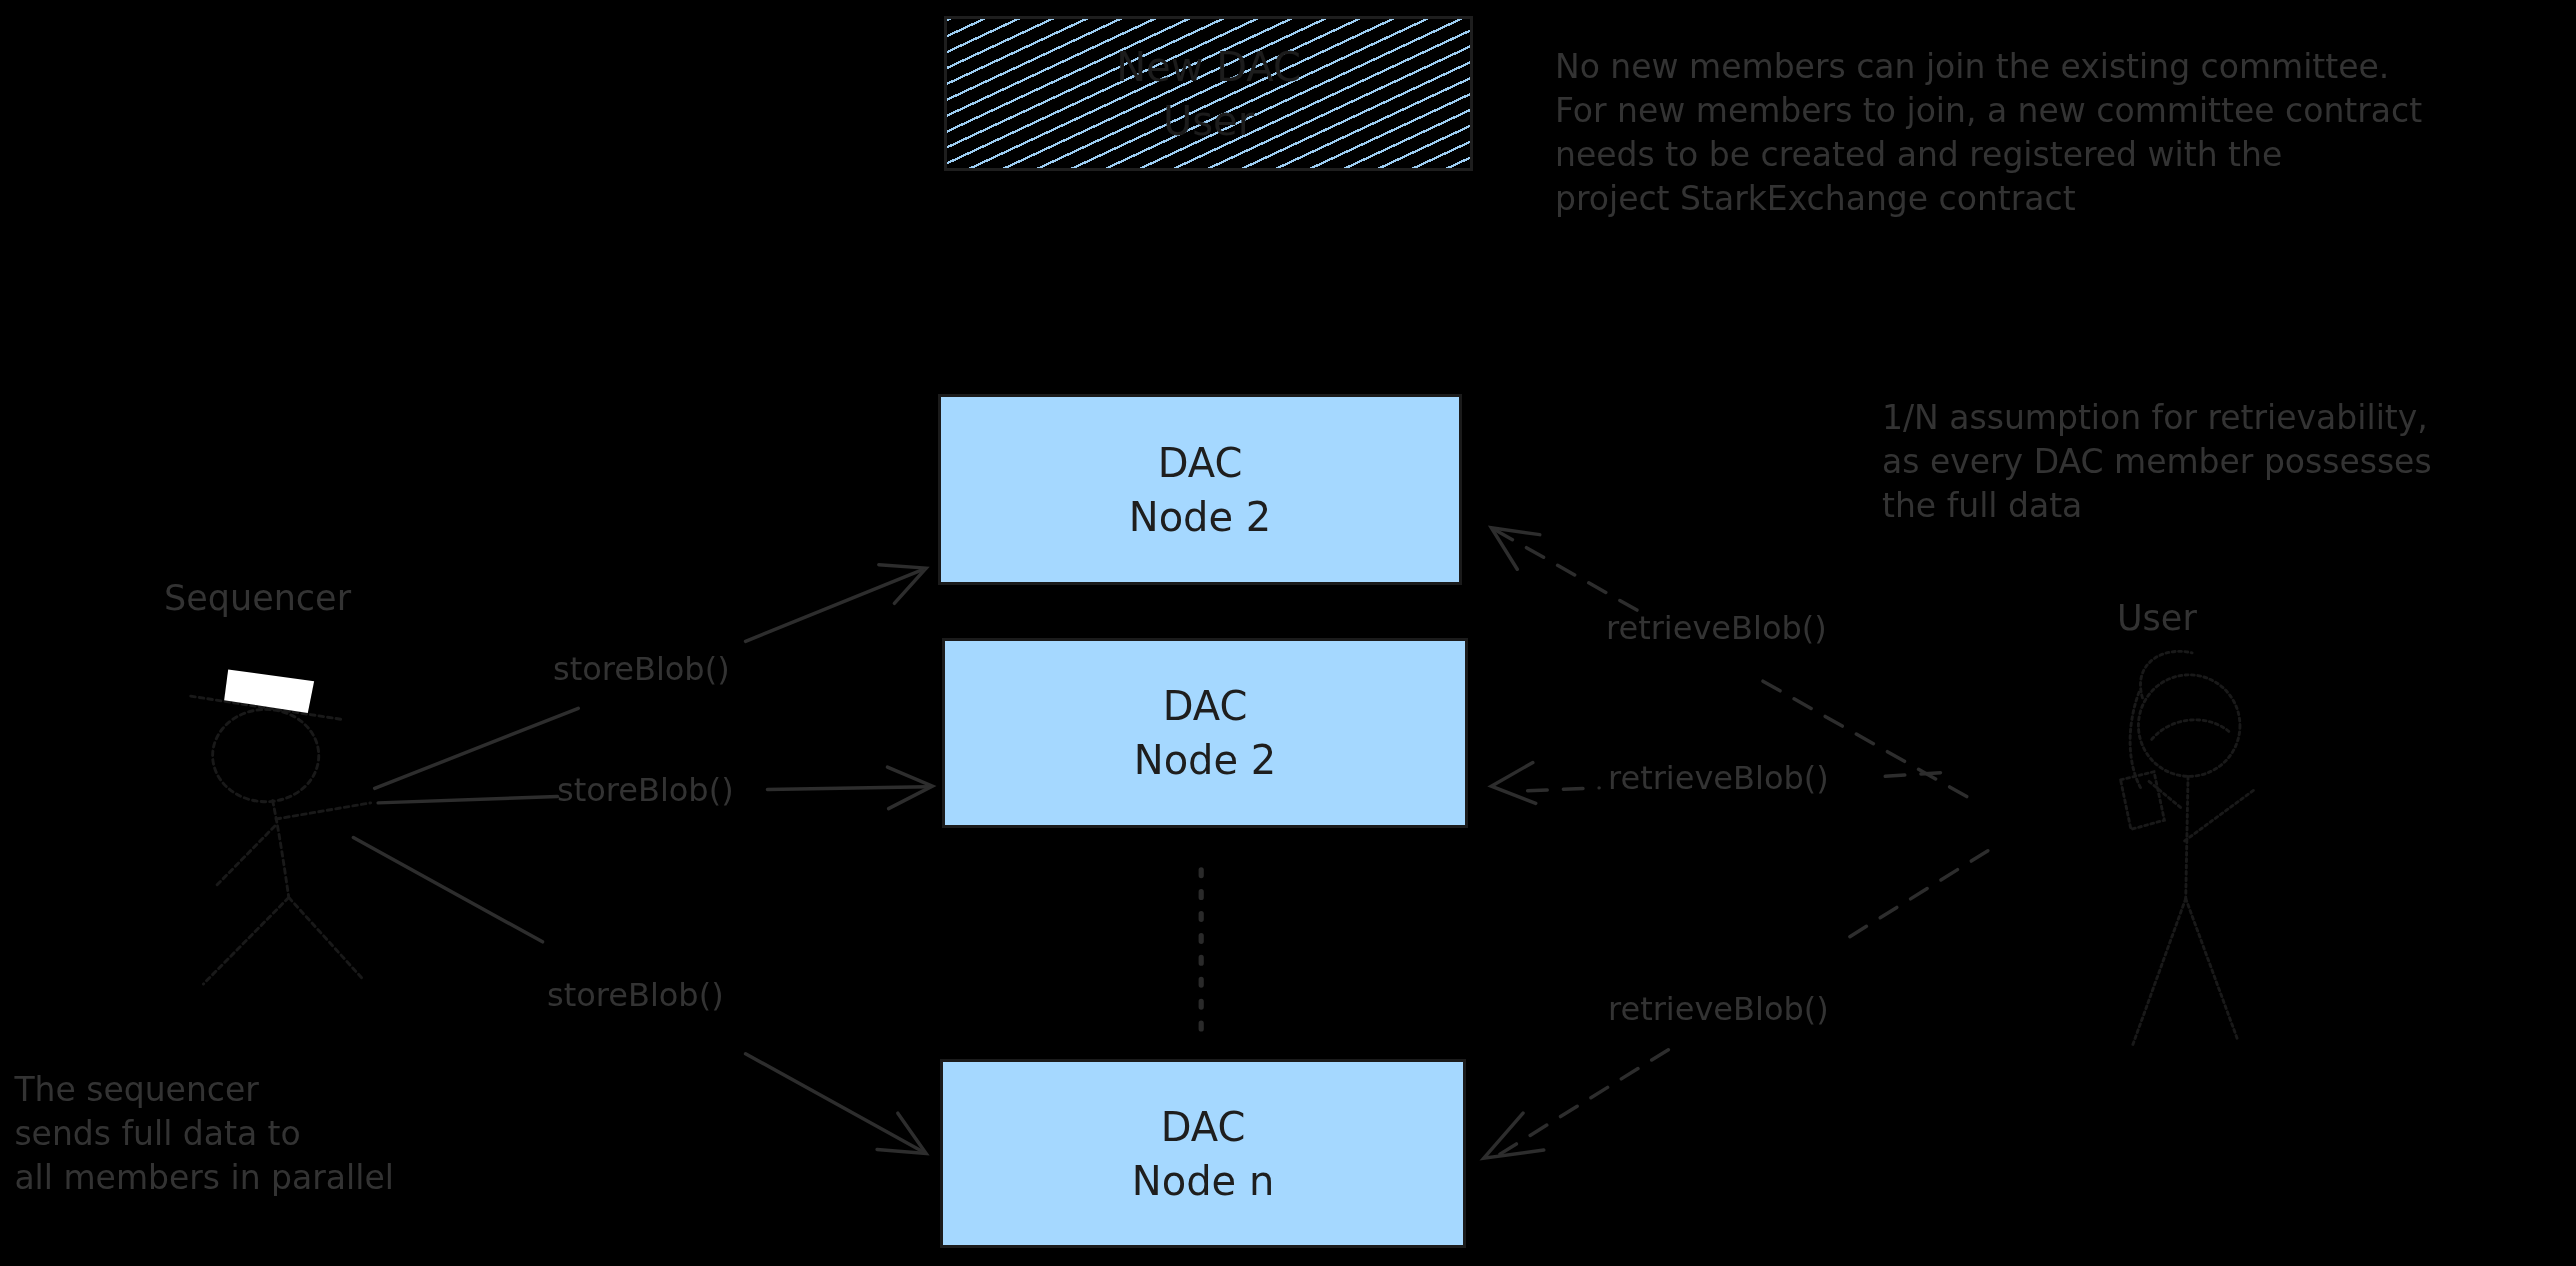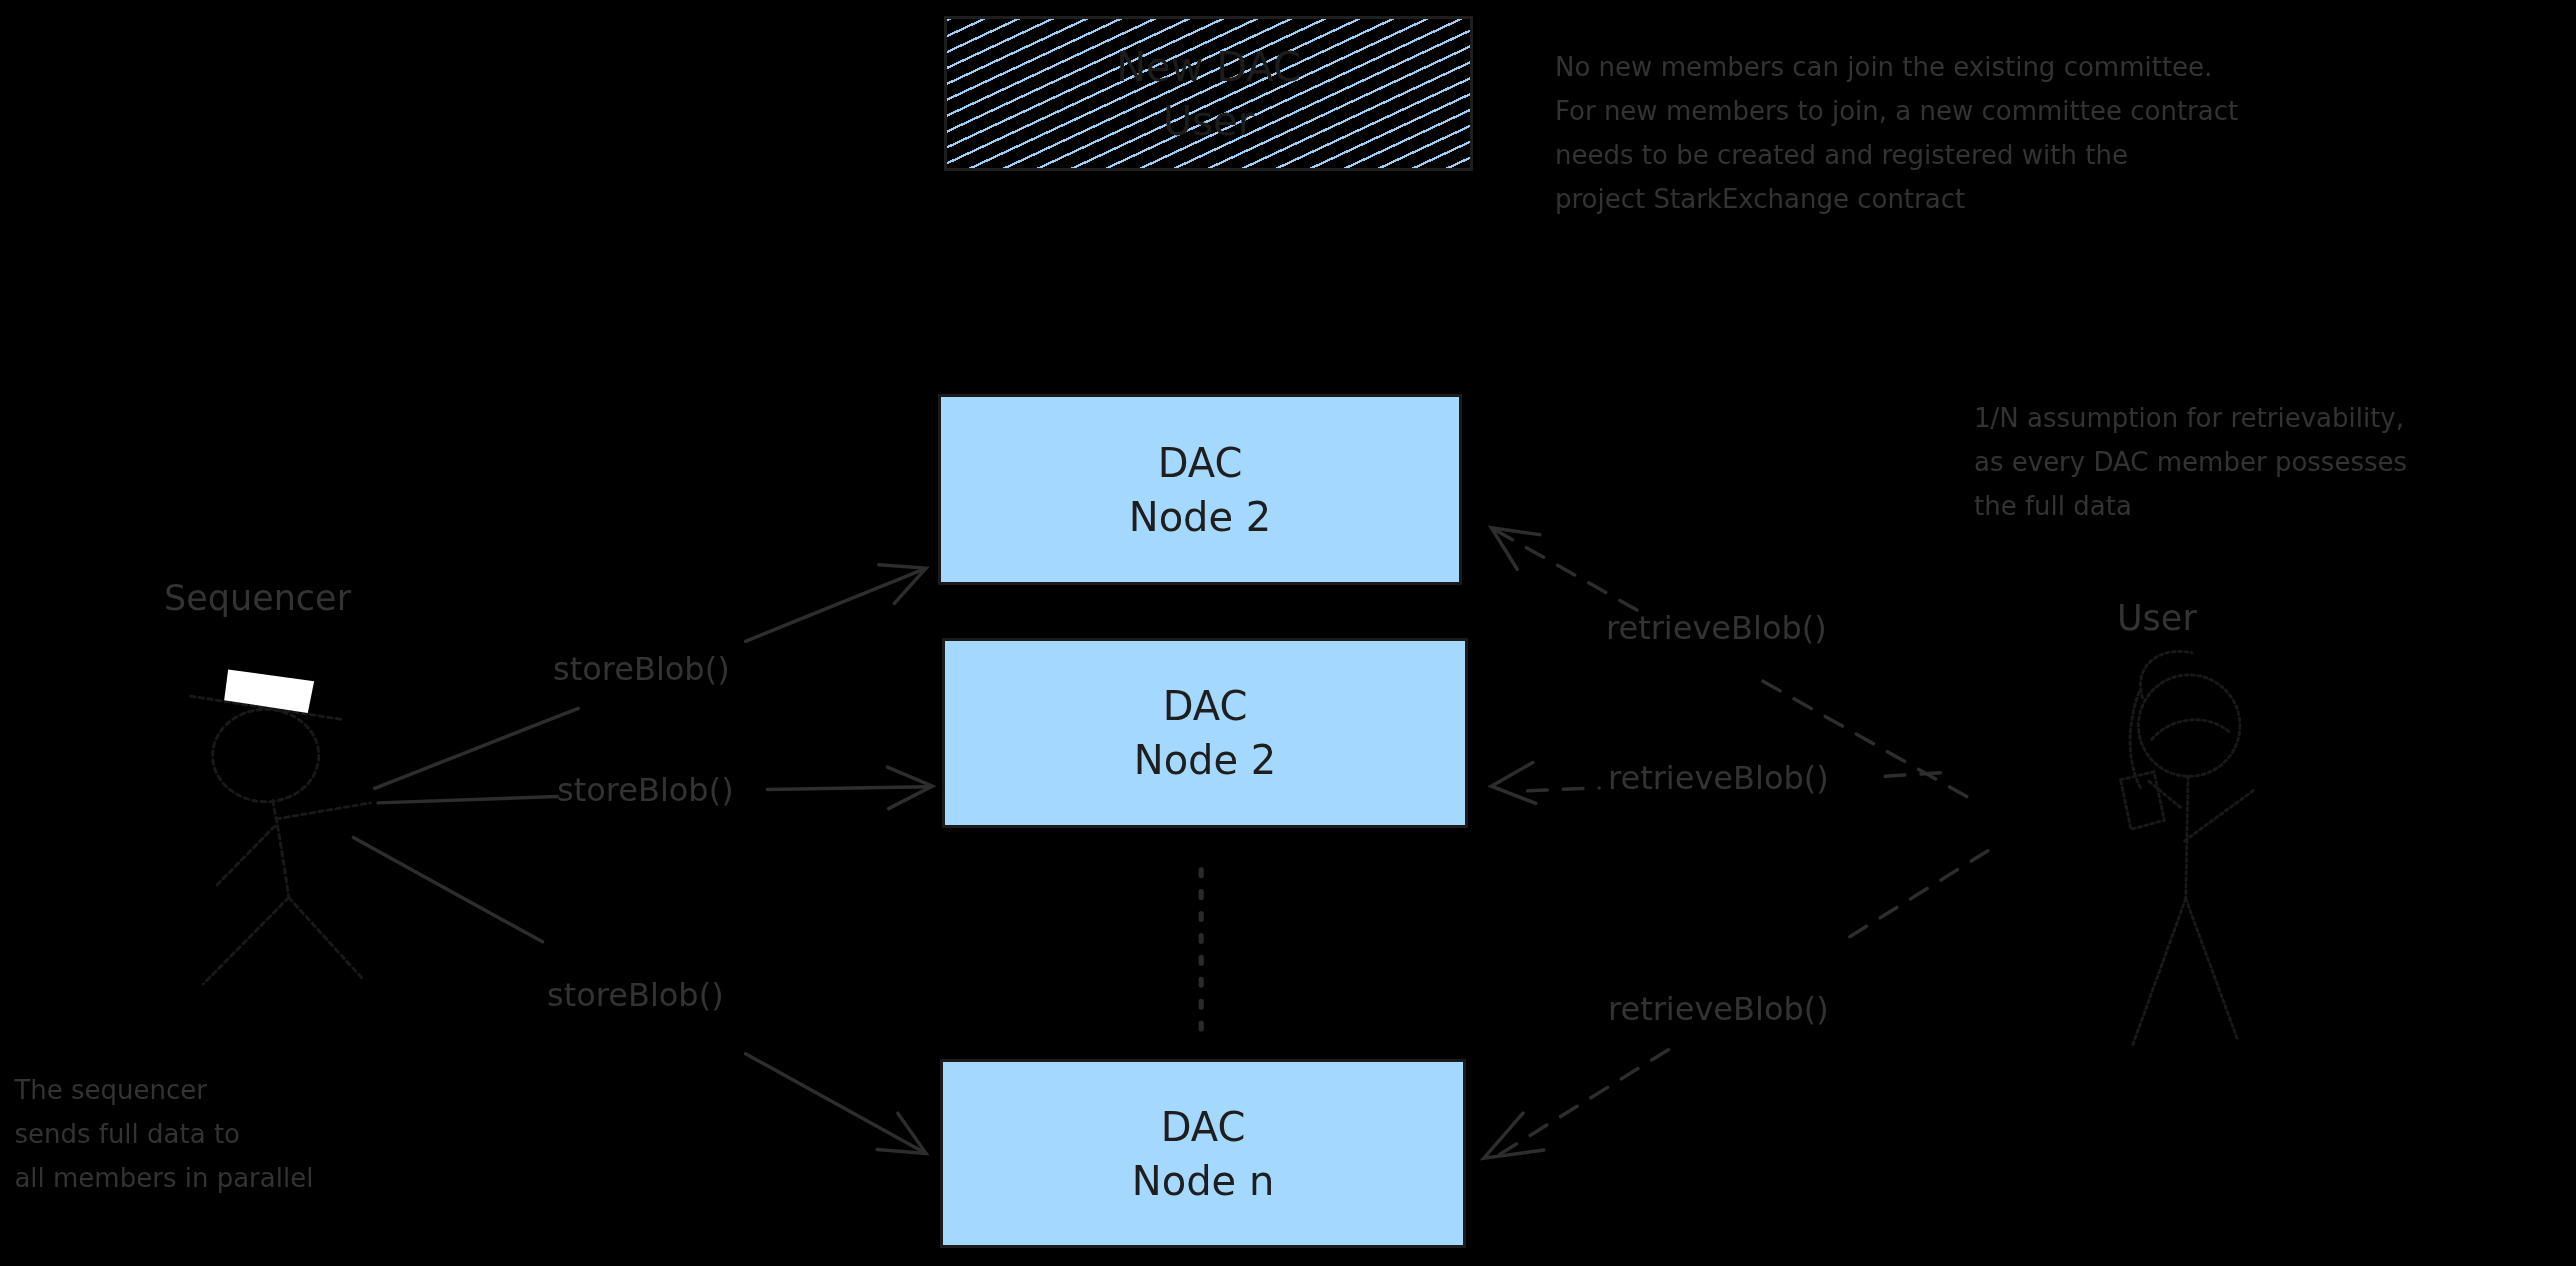--- a/index.html
+++ b/index.html
@@ -16,21 +16,21 @@
     text-align:center; color:#1e1e1e; font-size:40px; line-height:54px;
   }
   .hatch-box {
     position:absolute; border:3.5px solid #1e1e1e; background-color:#000000;
     background-image:repeating-linear-gradient(155deg,
       rgba(165,216,255,0.95) 0px, rgba(165,216,255,0.95) 2.3px,
       rgba(0,0,0,0) 2.3px, rgba(0,0,0,0) 14.4px);
     display:flex; flex-direction:column; align-items:center; justify-content:center;
     text-align:center; color:#1c1c1c; font-size:40px; line-height:54px;
   }
-  .note { position:absolute; color:#333333; font-size:26px; line-height:44px; white-space:nowrap; }
+  .note { position:absolute; color:#333333; font-size:33px; line-height:44px; white-space:nowrap; }
   .edge-label { position:absolute; color:#333333; font-size:32px; white-space:nowrap; }
   .actor-label { position:absolute; color:#333333; font-size:35px; white-space:nowrap; }
 </style>
 </head>
 <body>
 
 <div class="canvas">
 
   <svg class="overlay" viewBox="0 0 4465 2195">
 
@@ -127,21 +127,21 @@
   <div class="edge-label" style="left:1608px; top:759px;">retrieveBlob()</div>
   <div class="edge-label" style="left:1608px; top:990px;">retrieveBlob()</div>
 
   <div class="note" style="left:1555px; top:45px;">
     <div>No new members can join the existing committee.</div>
     <div>For new members to join, a new committee contract</div>
     <div>needs to be created and registered with the</div>
     <div>project StarkExchange contract</div>
   </div>
 
-  <div class="note" style="left:1974px; top:396px;">
+  <div class="note" style="left:1882px; top:396px;">
     <div>1/N assumption for retrievability,</div>
     <div>as every DAC member possesses</div>
     <div>the full data</div>
   </div>
 
   <div class="note" style="left:14.4px; top:1033px;margin-top:35px;">
     <div>The sequencer</div>
     <div>sends full data to</div>
     <div>all members in parallel</div>
   </div>

